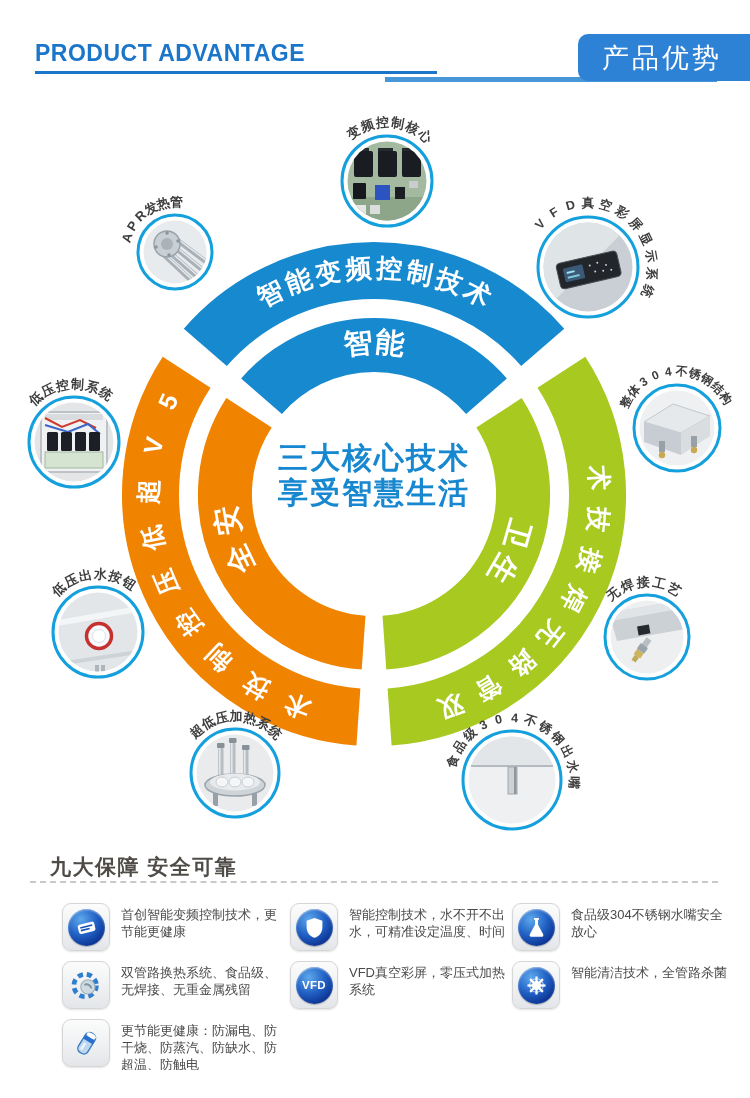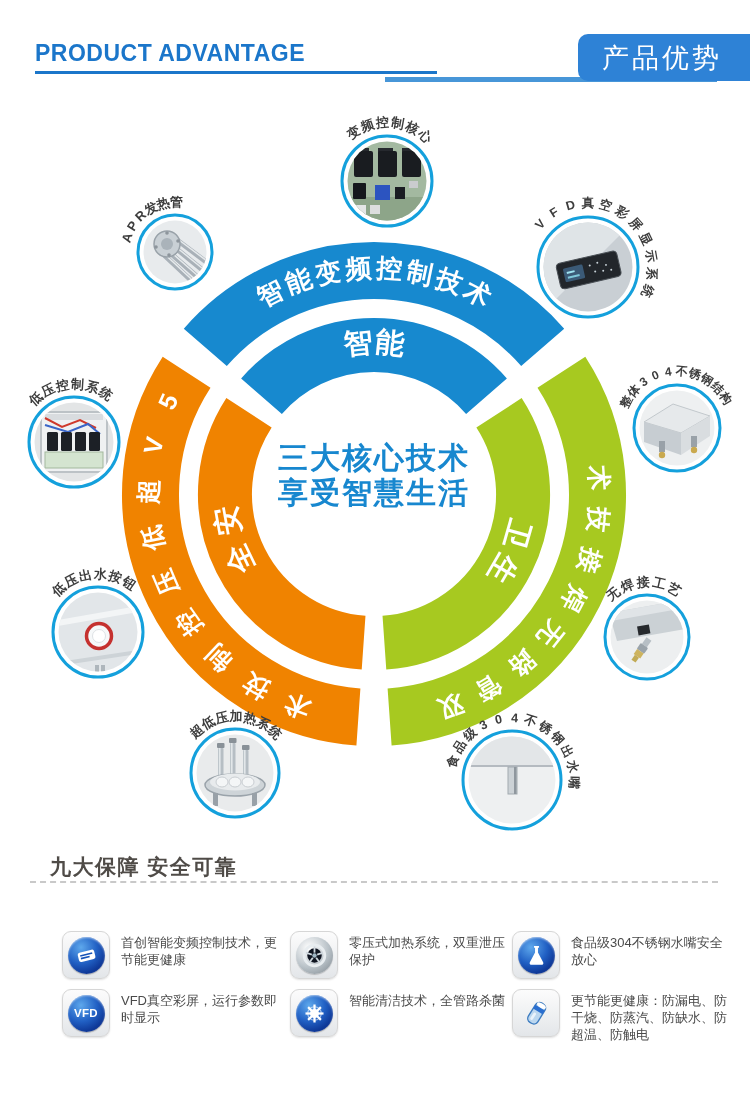--- a/index.html
+++ b/index.html
@@ -8,21 +8,21 @@
   .hdr-en{position:absolute;left:35px;top:40px;font-size:23px;font-weight:bold;color:#1b76ca;letter-spacing:.5px;margin:0;}
   .rule-dark{position:absolute;left:35px;top:71px;width:402px;height:3px;background:#1b76ca;}
   .rule-light{position:absolute;left:385px;top:77px;width:332px;height:5px;background:#4796d8;}
   .zh-badge{position:absolute;left:578px;top:34px;width:164px;height:47px;background:#2e82d6;border-radius:10px;color:#fff;font-size:27px;font-weight:normal;display:flex;align-items:center;justify-content:flex-start;letter-spacing:3px;padding-left:24px;}
   #diagram{position:absolute;left:0;top:88px;}
   svg text{font-family:"Liberation Sans",sans-serif;}
   .g-title{position:absolute;left:38px;top:841px;font-size:21px;font-weight:600;color:#4f4b47;margin:12px;letter-spacing:1.5px;}
   .dashed-top{position:absolute;left:30px;top:881px;width:688px;border-top:2px dashed #c9c9c9;}
   .dashed-bottom{position:absolute;left:30px;top:1083px;width:688px;border-top:2px dashed #c9c9c9;}
   .bottom-bar{position:absolute;left:30px;top:1089px;width:688px;height:9px;background:#2e82d6;}
-  .grid{position:absolute;left:62px;top:931px;width:688px;display:grid;grid-template-columns:228px 222px 238px;grid-auto-rows:58px;}
+  .grid{position:absolute;left:62px;top:903px;width:688px;display:grid;grid-template-columns:228px 222px 238px;grid-auto-rows:58px;}
   .g-item{display:flex;align-items:flex-start;}
   .tile{width:48px;height:48px;border-radius:9px;background:linear-gradient(180deg,#fcfcfc,#e3e6e9);border:1px solid #d6d6d6;box-shadow:0 1px 2px rgba(0,0,0,.12);display:flex;align-items:center;justify-content:center;flex:0 0 48px;box-sizing:border-box;}
   .icon-circle{position:relative;width:37px;height:37px;border-radius:50%;display:flex;align-items:center;justify-content:center;}
   .icon-circle.blue{background:radial-gradient(circle at 35% 28%,#5ea8ec 0%,#2160c4 45%,#0a2f8d 80%,#061f66 100%);box-shadow:inset 0 1px 2px rgba(255,255,255,.55),0 1px 1px rgba(0,0,0,.25);}
   .icon-circle.metal{background:radial-gradient(circle at 35% 30%,#ffffff,#b9c2c8 55%,#7c858c);box-shadow:0 1px 1px rgba(0,0,0,.2);}
   .icon-circle.plain{background:transparent;}
   .icon-circle svg{width:27px;height:27px;}
   .icon-circle.plain svg{width:33px;height:33px;}
   .icon-text{position:absolute;color:#fff;font-size:11.5px;font-weight:bold;letter-spacing:.3px;}
   .g-text{margin-left:11px;font-size:13px;line-height:17px;color:#4a4a4a;padding-top:3px;max-width:156px;}
@@ -362,54 +362,57 @@
                 <rect x="4.5" y="8" width="15" height="8.5" rx="2" fill="#fff"></rect>
                 <path d="M6.5 11 h11 M6.5 13.5 h8" stroke="#1653b8" stroke-width="1.4" fill="none"></path>
               </g>
             </svg>
           </div>
         </div>
         <div class="g-text">首创智能变频控制技术，更节能更健康</div>
       </div>
       <div class="g-item">
         <div class="tile">
-          <div class="icon-circle metal">
-            <svg viewBox="0 0 24 24">
-              <circle cx="12" cy="12" r="9.2" fill="none" stroke="#e8edf0" stroke-width="2.4"></circle>
-              <circle cx="12" cy="12" r="6.4" fill="#0e1420"></circle>
-              <g stroke="#cfd8de" stroke-width="1.6">
-                <line x1="12" y1="9.5" x2="12" y2="4"></line>
-                <line x1="14.4" y1="11.2" x2="19.6" y2="9.5"></line>
-                <line x1="13.5" y1="14" x2="16.7" y2="18.5"></line>
-                <line x1="10.5" y1="14" x2="7.3" y2="18.5"></line>
-                <line x1="9.6" y1="11.2" x2="4.4" y2="9.5"></line>
-              </g>
-              <circle cx="12" cy="12" r="2" fill="#9fb6c4"></circle>
-            </svg>
-          </div>
-        </div>
-        <div class="g-text">零压式加热系统，双重泄压保护</div>
-      </div>
-      <div class="g-item">
-        <div class="tile">
           <div class="icon-circle blue">
             <svg viewBox="0 0 24 24">
+              <path d="M12 3.5 L19 6 V11.5 C19 16.5 16.2 19.7 12 21.2 C7.8 19.7 5 16.5 5 11.5 V6 Z" fill="#fff"></path>
+            </svg>
+          </div>
+        </div>
+        <div class="g-text">智能控制技术，水不开不出水，可精准设定温度、时间</div>
+      </div>
+      <div class="g-item">
+        <div class="tile">
+          <div class="icon-circle blue">
+            <svg viewBox="0 0 24 24">
               <path d="M9.8 3.5 h4.4 v1.6 h-0.9 v4.2 l4.6 8.6 a1.6 1.6 0 0 1 -1.4 2.4 H7.5 a1.6 1.6 0 0 1 -1.4 -2.4 l4.6 -8.6 V5.1 h-0.9 Z" fill="#fff"></path>
             </svg>
           </div>
         </div>
         <div class="g-text">食品级304不锈钢水嘴安全放心</div>
+      </div>
+      <div class="g-item">
+        <div class="tile">
+          <div class="icon-circle plain">
+            <svg viewBox="0 0 24 24">
+              <circle cx="11" cy="12" r="8.2" fill="none" stroke="#2f7fd0" stroke-width="3.4" stroke-dasharray="3.8 2.8"></circle>
+              <circle cx="13" cy="13" r="5.2" fill="#cfd9e0" stroke="#9fb0bc" stroke-width="0.8"></circle>
+              <path d="M10.5 11.5 a3.4 3.4 0 0 1 5 2.6" stroke="#7c96a8" stroke-width="1.4" fill="none"></path>
+            </svg>
+          </div>
+        </div>
+        <div class="g-text">双管路换热系统、食品级、无焊接、无重金属残留</div>
       </div>
       <div class="g-item">
         <div class="tile">
           <div class="icon-circle blue">
             <span class="icon-text">VFD</span>
           </div>
         </div>
-        <div class="g-text">VFD真空彩屏，运行参数即时显示</div>
+        <div class="g-text">VFD真空彩屏，零压式加热系统</div>
       </div>
       <div class="g-item">
         <div class="tile">
           <div class="icon-circle blue">
             <svg viewBox="0 0 24 24">
               <g stroke="#fff" stroke-width="2">
                 <line x1="12" y1="4" x2="12" y2="20"></line>
                 <line x1="4" y1="12" x2="20" y2="12"></line>
                 <line x1="6.3" y1="6.3" x2="17.7" y2="17.7"></line>
                 <line x1="17.7" y1="6.3" x2="6.3" y2="17.7"></line>

